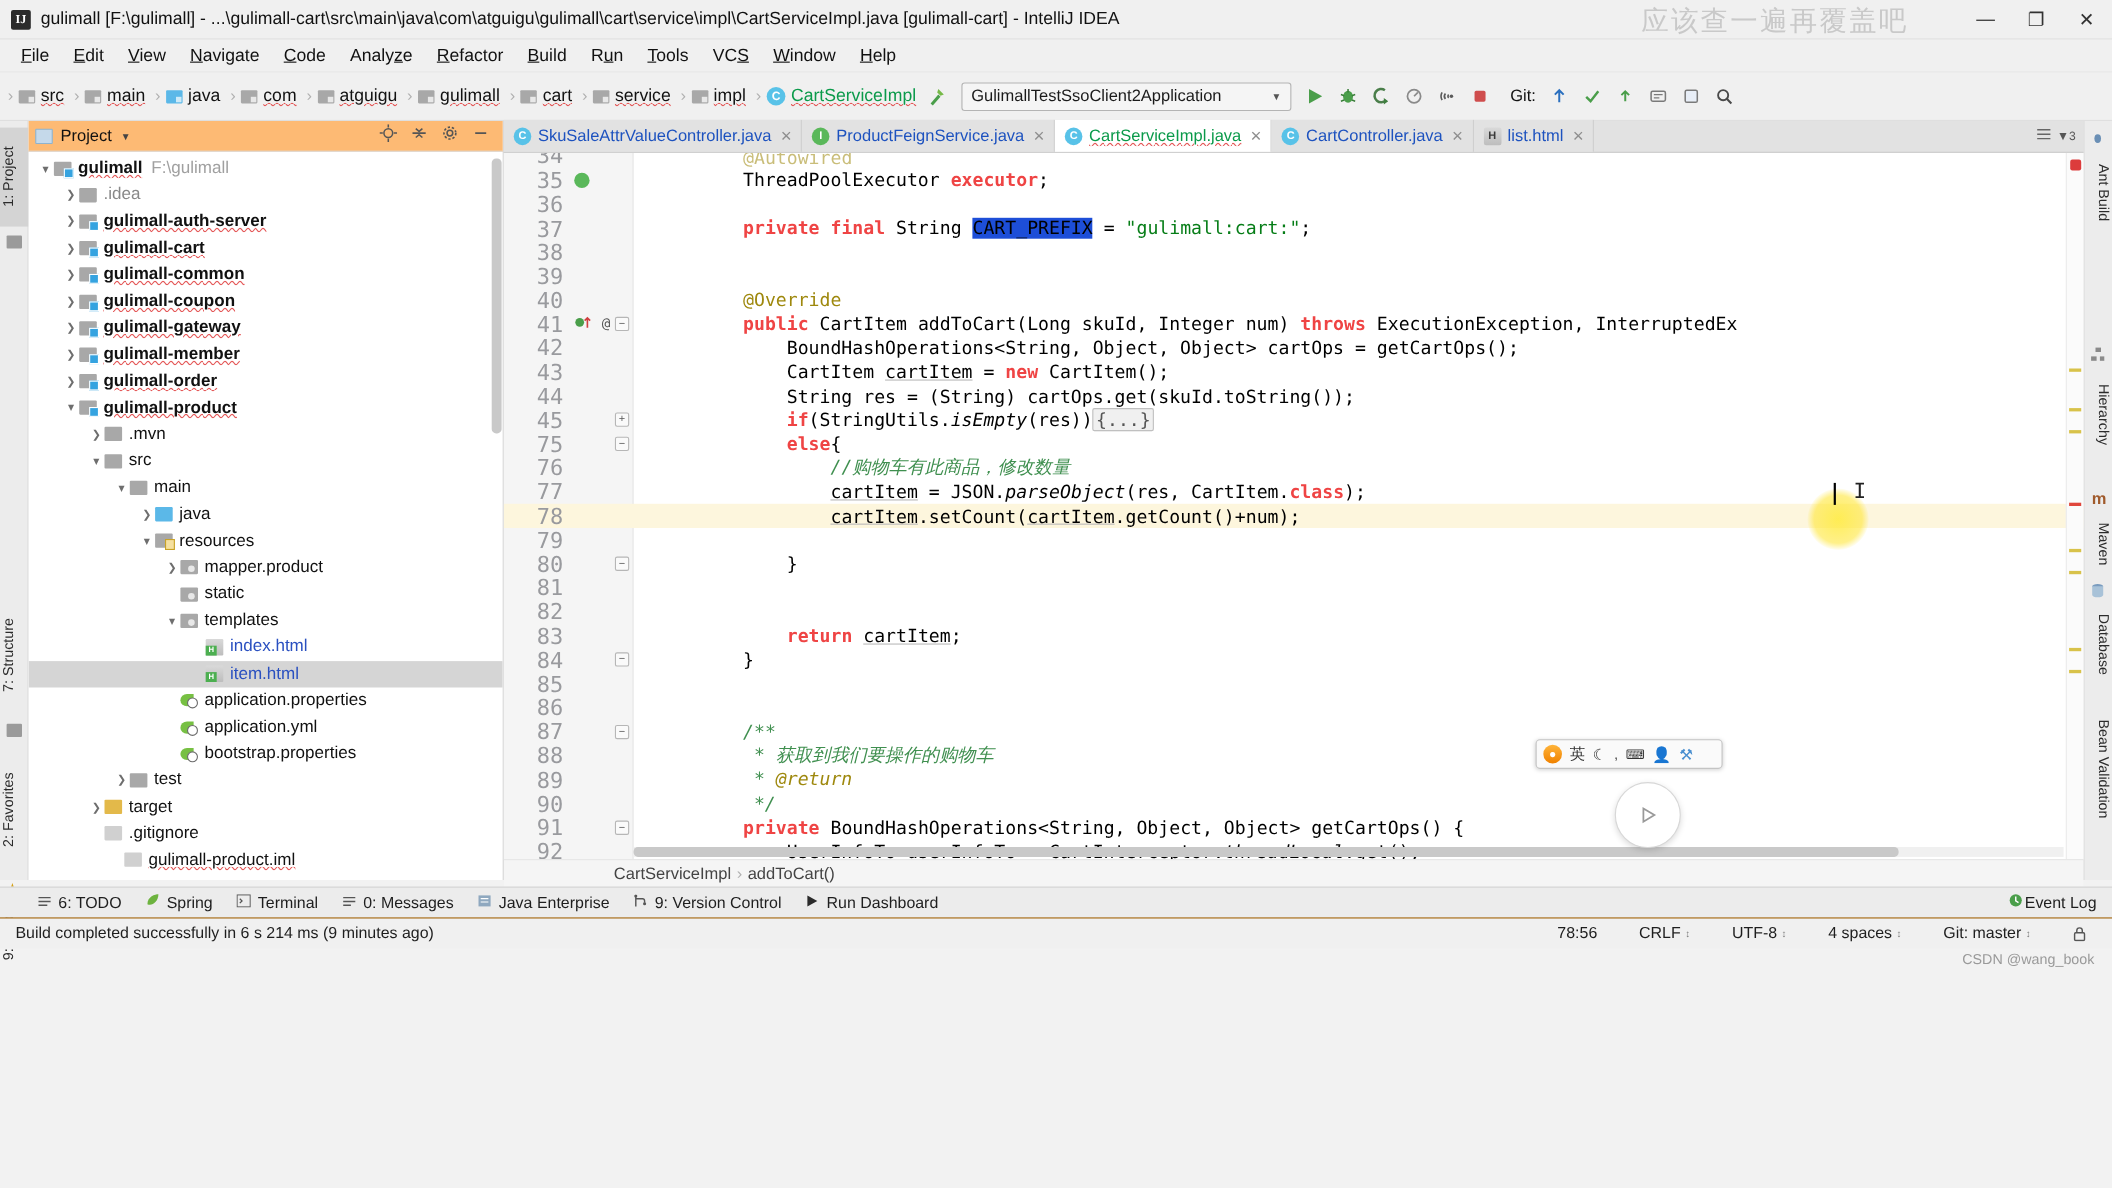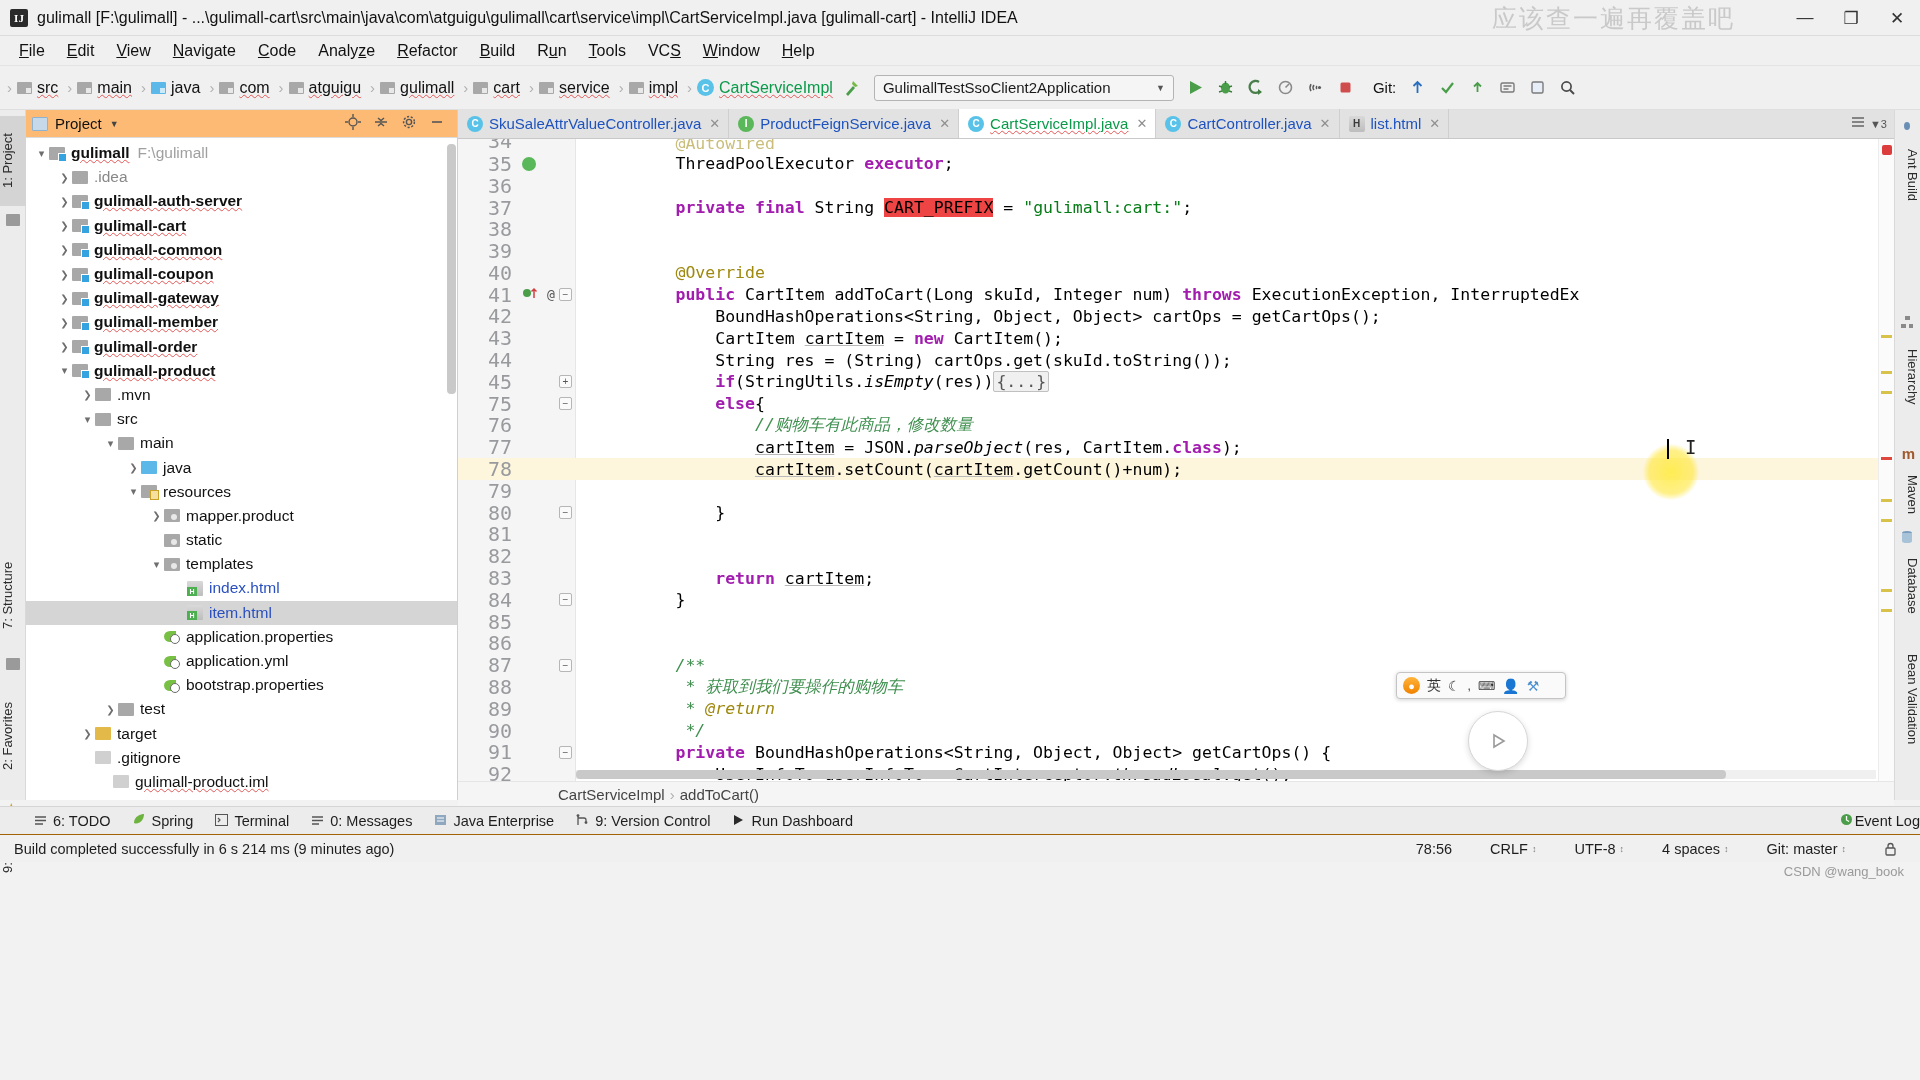--- a/index.html
+++ b/index.html
@@ -190,25 +190,25 @@
     display: flex; align-items: center; height: 21.8px;
     font-family: "DejaVu Sans Mono", monospace; font-size: 16.5px;
   }
   .ln.hl { background: #fdf6dd; }
   .lnum {
     width: 58px; text-align: right; color: #999a9e; flex: none;
     font-family: "DejaVu Sans Mono", monospace; font-size: 20px; padding-right: 4px;
   }
   .gmark { width: 60px; flex: none; display: flex; align-items: center; padding-left: 6px; gap: 3px; }
   .code { padding-left: 20px; white-space: pre; color: #000; }
-  .k { color: #a21caf; font-weight: bold; }
+  .k { color: #ef4444; font-weight: bold; }
   .s { color: #067d17; }
   .cmz { color: #3f8f4f; font-style: italic; }
   .an { color: #9e880d; }
-  .fld-hl { background: #ef4444; margin-top: 28px; }
+  .fld-hl { background: #1d4ed8; margin-top: 28px; }
   .fld-box { background:#f0f0f0; border:1px solid #c0c0c0; border-radius:2px; padding:0 2px; color:#555;}
   .undl { text-decoration: underline; text-decoration-color: #b9b9b9; }
   .ital { font-style: italic; }
 
   .foldi {
     width: 13px; height: 13px; border: 1px solid #b6b6b6; background: #fafafa;
     border-radius: 2px; color: #555; font-size: 10px; line-height: 11px;
     text-align: center; font-family: "Liberation Sans", sans-serif;
   }
   .runmark { width: 14px; height: 14px; border-radius: 50%; background: #5ab85a; }
@@ -267,21 +267,21 @@
   }
 
   
   .bottombar {
     position: absolute; left: 0; top: 806px; width: 1920px; height: 28px;
     background: #ececec; border-top: 1px solid #d5d5d5;
     display: flex; align-items: center; padding-left: 34px; gap: 22px;
     font-size: 14.5px; color: #1e1e1e;
   }
   .btw { display: flex; align-items: center; gap: 6px; cursor: default; }
-  .btw-right { margin-left: auto; display: flex; align-items: center; gap: 2px; }
+  .btw-right { margin-left: auto; margin-right: 14px; display: flex; align-items: center; gap: 2px; }
 
   
   .statusbar {
     position: absolute; left: 0; top: 834px; width: 1920px; height: 28px;
     background: #f0f0f0; border-top: 1px solid #a16207;
     display: flex; align-items: center; padding-left: 14px;
     font-size: 14.5px; color: #1e1e1e; justify-content: center;
   }
   .st-right { margin-left: auto; display: flex; align-items: center; gap: 16px; padding-right: 12px; }
   .st-cell { padding: 0 11px; display: flex; align-items: center; gap: 4px; cursor: default; }

